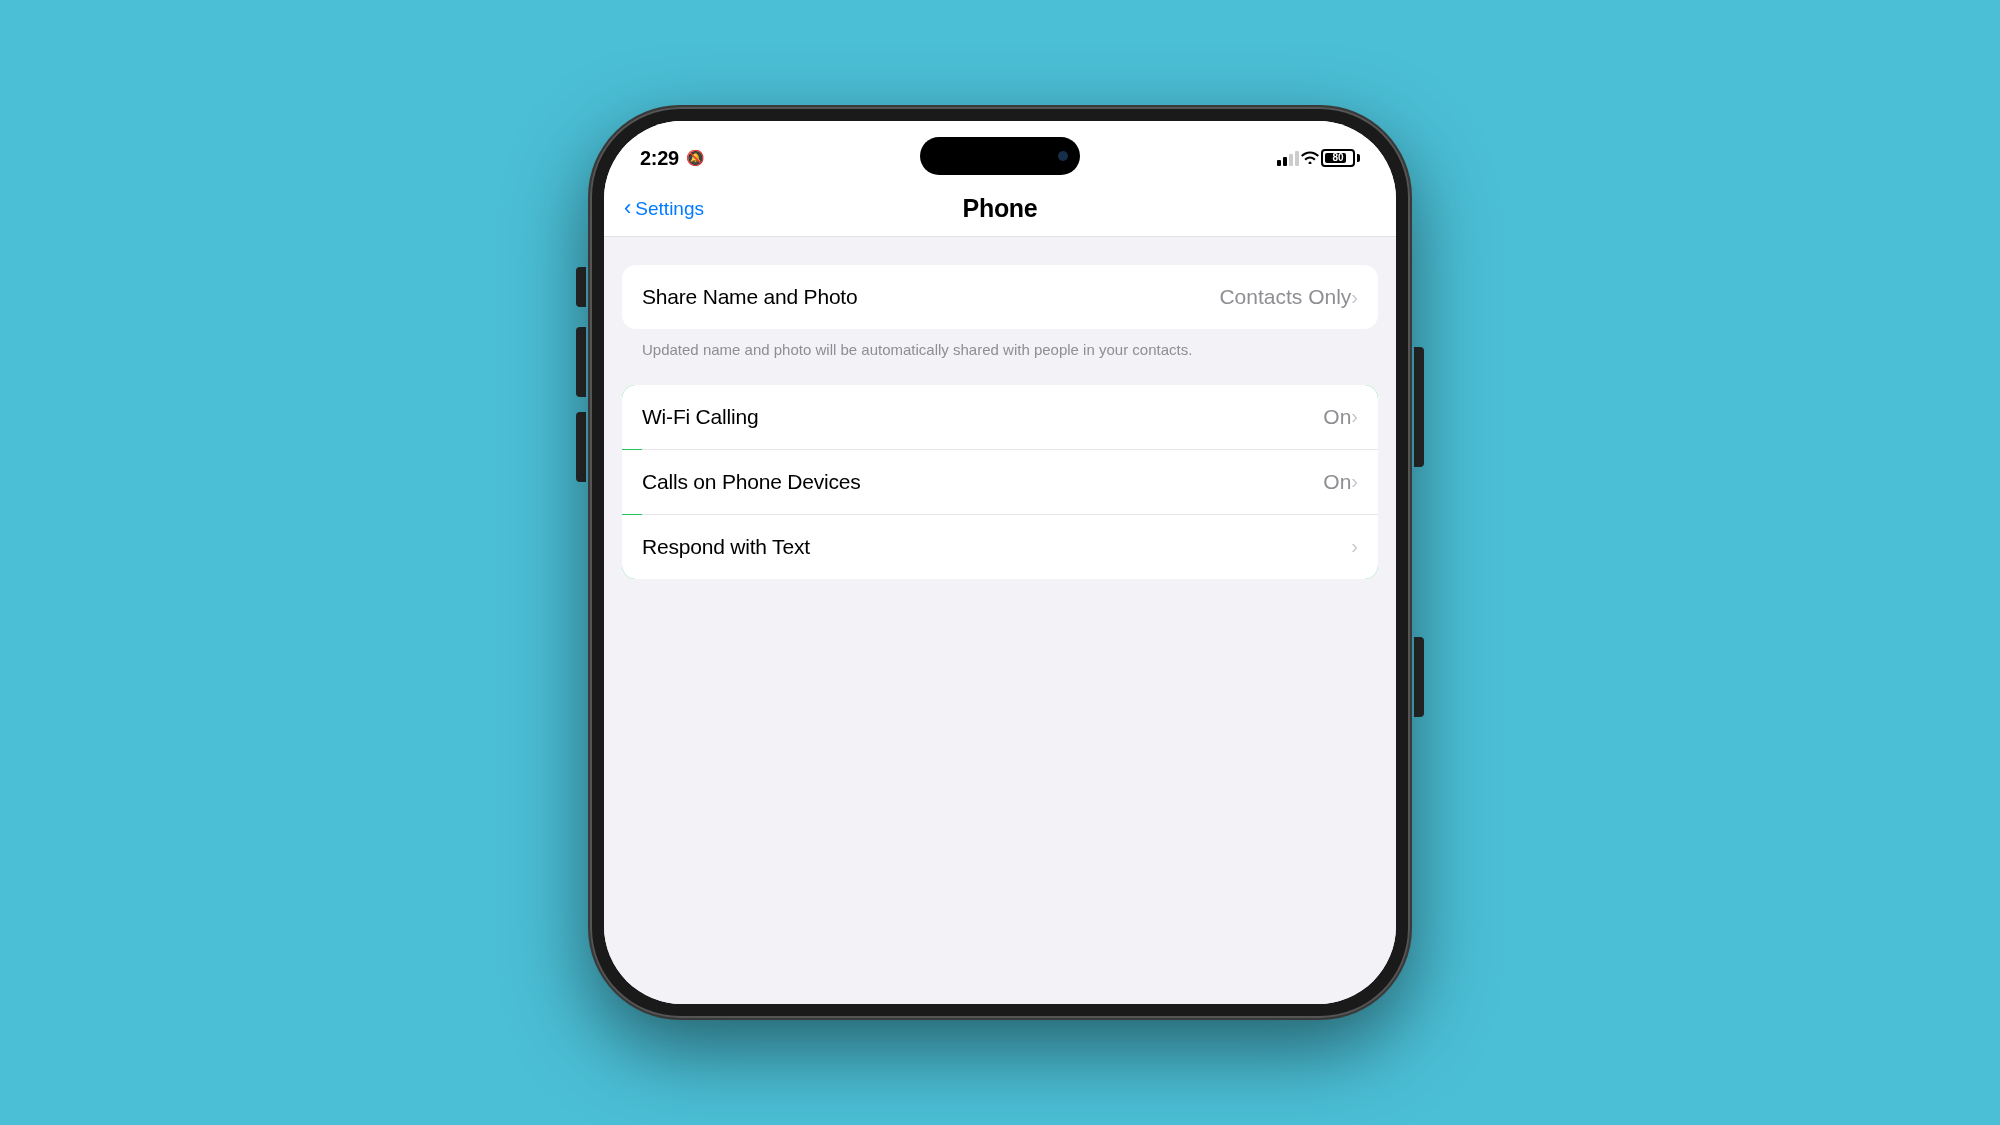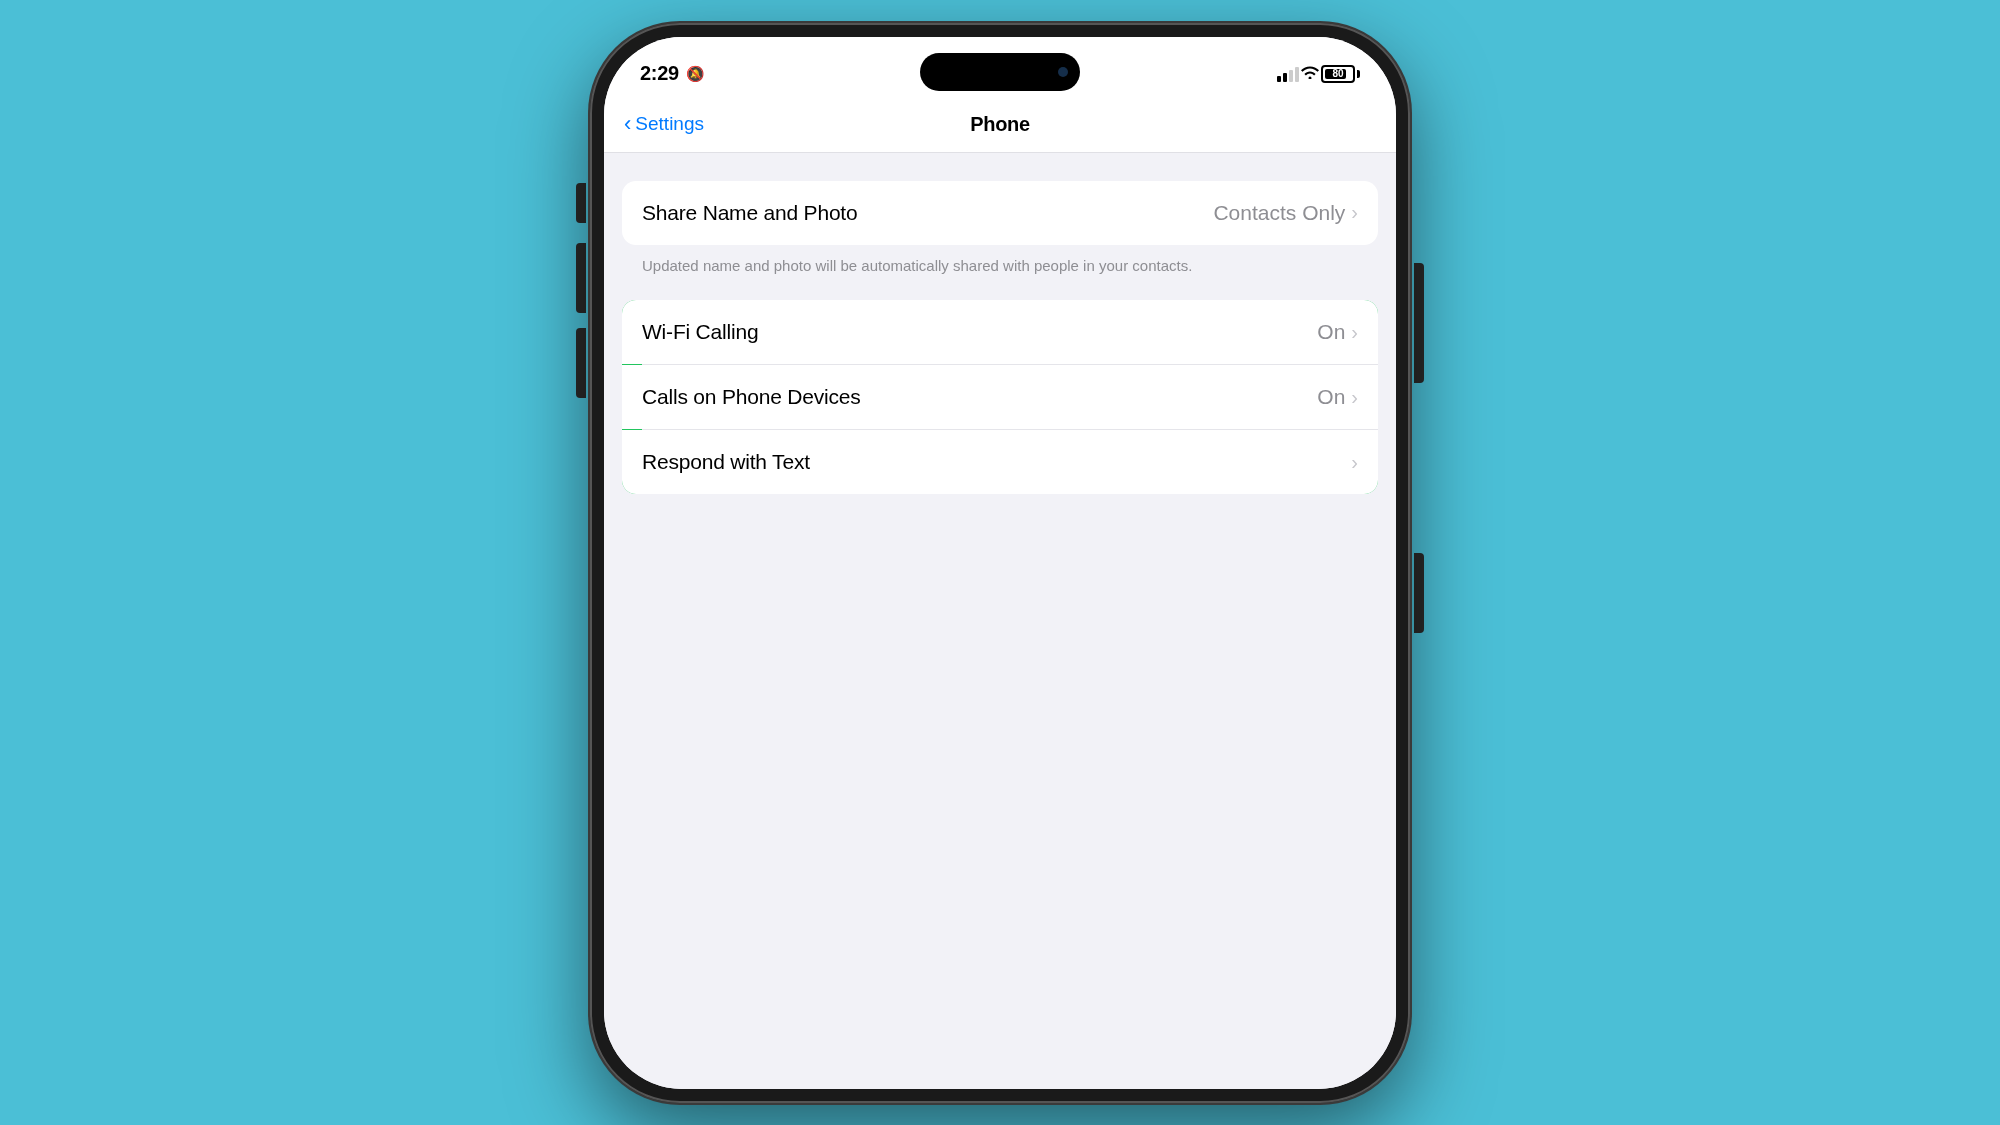--- a/index.html
+++ b/index.html
@@ -10,21 +10,21 @@
       background: #4bbfd6;
       display: flex;
       align-items: center;
       justify-content: center;
       font-family: -apple-system, 'SF Pro Display', 'Helvetica Neue', Arial, sans-serif;
     }
 
     .phone-wrapper {
       position: relative;
       width: 820px;
-      height: 1080px;
+      height: 911px;
     }
 
     .phone-frame {
       position: absolute;
       inset: 0;
       background: #1a1a1a;
       border-radius: 90px;
       box-shadow:
         0 0 0 2px #3a3a3a,
         0 30px 80px rgba(0,0,0,0.5),
@@ -236,21 +236,21 @@
       cursor: pointer;
     }
 
     .nav-chevron {
       font-size: 22px;
       font-weight: 300;
       margin-top: -1px;
     }
 
     .nav-title {
-      font-size: 20px;
+      font-size: 25px;
       font-weight: 700;
       color: #000;
       letter-spacing: -0.3px;
     }
 
     
     .content {
       flex: 1;
       background: #f2f2f7;
       overflow-y: auto;
@@ -276,21 +276,20 @@
     .setting-label {
       font-size: 21px;
       font-weight: 400;
       color: #000;
       letter-spacing: -0.2px;
     }
 
     .setting-value {
       display: flex;
       align-items: center;
-      gap: 6px;
       color: #8e8e93;
       font-size: 21px;
     }
 
     .chevron-right {
       color: #c7c7cc;
       font-size: 20px;
       font-weight: 500;
     }
 

